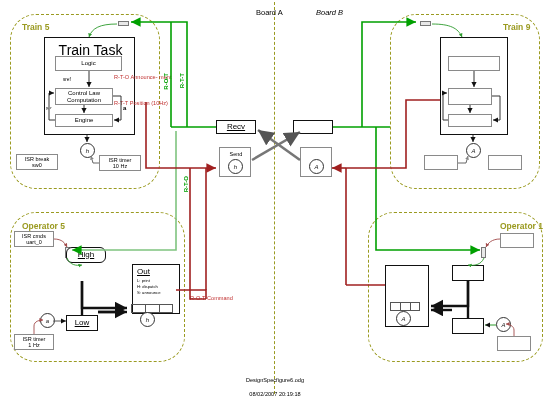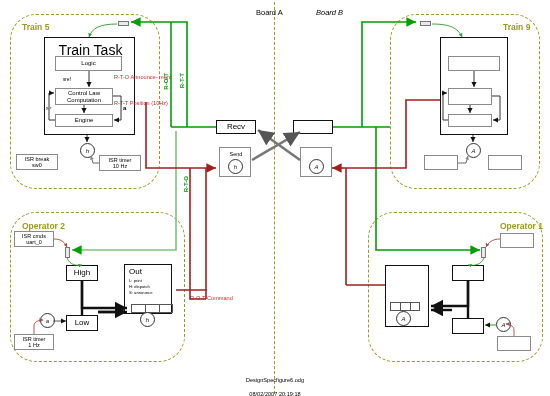--- a/index.html
+++ b/index.html
@@ -54,21 +54,21 @@
     justify-content:center;
     text-align:center;
     line-height:1.12;
     color:#000;
   }
   .thick{border:1.8px solid #111;}
   .thin{border:1px solid #8a8a8a;}
   .med{border:1.3px solid #111;}
   .f55{font-size:5.5px;}
   .f6{font-size:6px;}
-  .f8{font-size:8px;}
+  .f8{font-size:8px;text-decoration:underline;}
   .f9{font-size:14px;}
   .vtext{
     position:absolute;
     font-size:6px;
     font-weight:bold;
     writing-mode:vertical-rl;
     transform:rotate(180deg);
     white-space:nowrap;
     letter-spacing:0px;
   }
@@ -172,30 +172,30 @@
   </div>
   <div class="circ" style="left:309px; top:159px; width:13px; height:13px;">A</div>
 
   <div class="vtext vgreen" style="left:163px; top:73px;">R-O-T</div>
   <div class="vtext vgreen" style="left:179px; top:73px;">R-T-T</div>
   <div class="vtext vgreen" style="left:183px; top:176px;">R-T-O</div>
   <div class="redtxt abs" style="left:190px; top:295px;">R-O-T
 Command</div>
 
   <div class="group" style="left:10px; top:212px; width:175px; height:150px;"></div>
-  <div class="group-label" style="left:22px; top:221px;">Operator 2</div>
+  <div class="group-label" style="left:22px; top:221px;">Operator 5</div>
 
   <div class="box thin f55" style="left:14px; top:231px; width:40px; height:16px; white-space:pre-line;">ISR cmds
 uart_0</div>
   <div class="plug" style="left:65px; top:247px; width:5px; height:11px;"></div>
 
-  <div class="box med f8" style="left:66px; top:265px; width:32px; height:16px;">High</div>
+  <div class="box med f8" style="left:66px; top:247px; width:40px; height:16px;border-radius:6px;">High</div>
   <div class="box med f8" style="left:66px; top:315px; width:32px; height:16px;">Low</div>
 
-  <div class="box thick" style="left:124px; top:264px; width:48px; height:50px; display:block;">
+  <div class="box thick" style="left:132px; top:264px; width:48px; height:50px; display:block;">
     <div class="abs f8" style="left:4px; top:3px;">Out</div>
     <div class="abs" style="left:4px; top:14px; font-size:4.2px;">L: print</div>
     <div class="abs" style="left:4px; top:20px; font-size:4.2px;">H: dispatch</div>
     <div class="abs" style="left:4px; top:26px; font-size:4.2px;">S: announce</div>
   </div>
 
   <div class="abs" style="left:131px; top:304px; width:42px; height:9px; border:1px solid #555; box-sizing:border-box;"></div>
   <div class="abs" style="left:145px; top:304px; width:0; height:9px; border-left:1px solid #555;"></div>
   <div class="abs" style="left:159px; top:304px; width:0; height:9px; border-left:1px solid #555;"></div>
   <div class="circ" style="left:140px; top:312px; width:13px; height:13px;">h</div>

